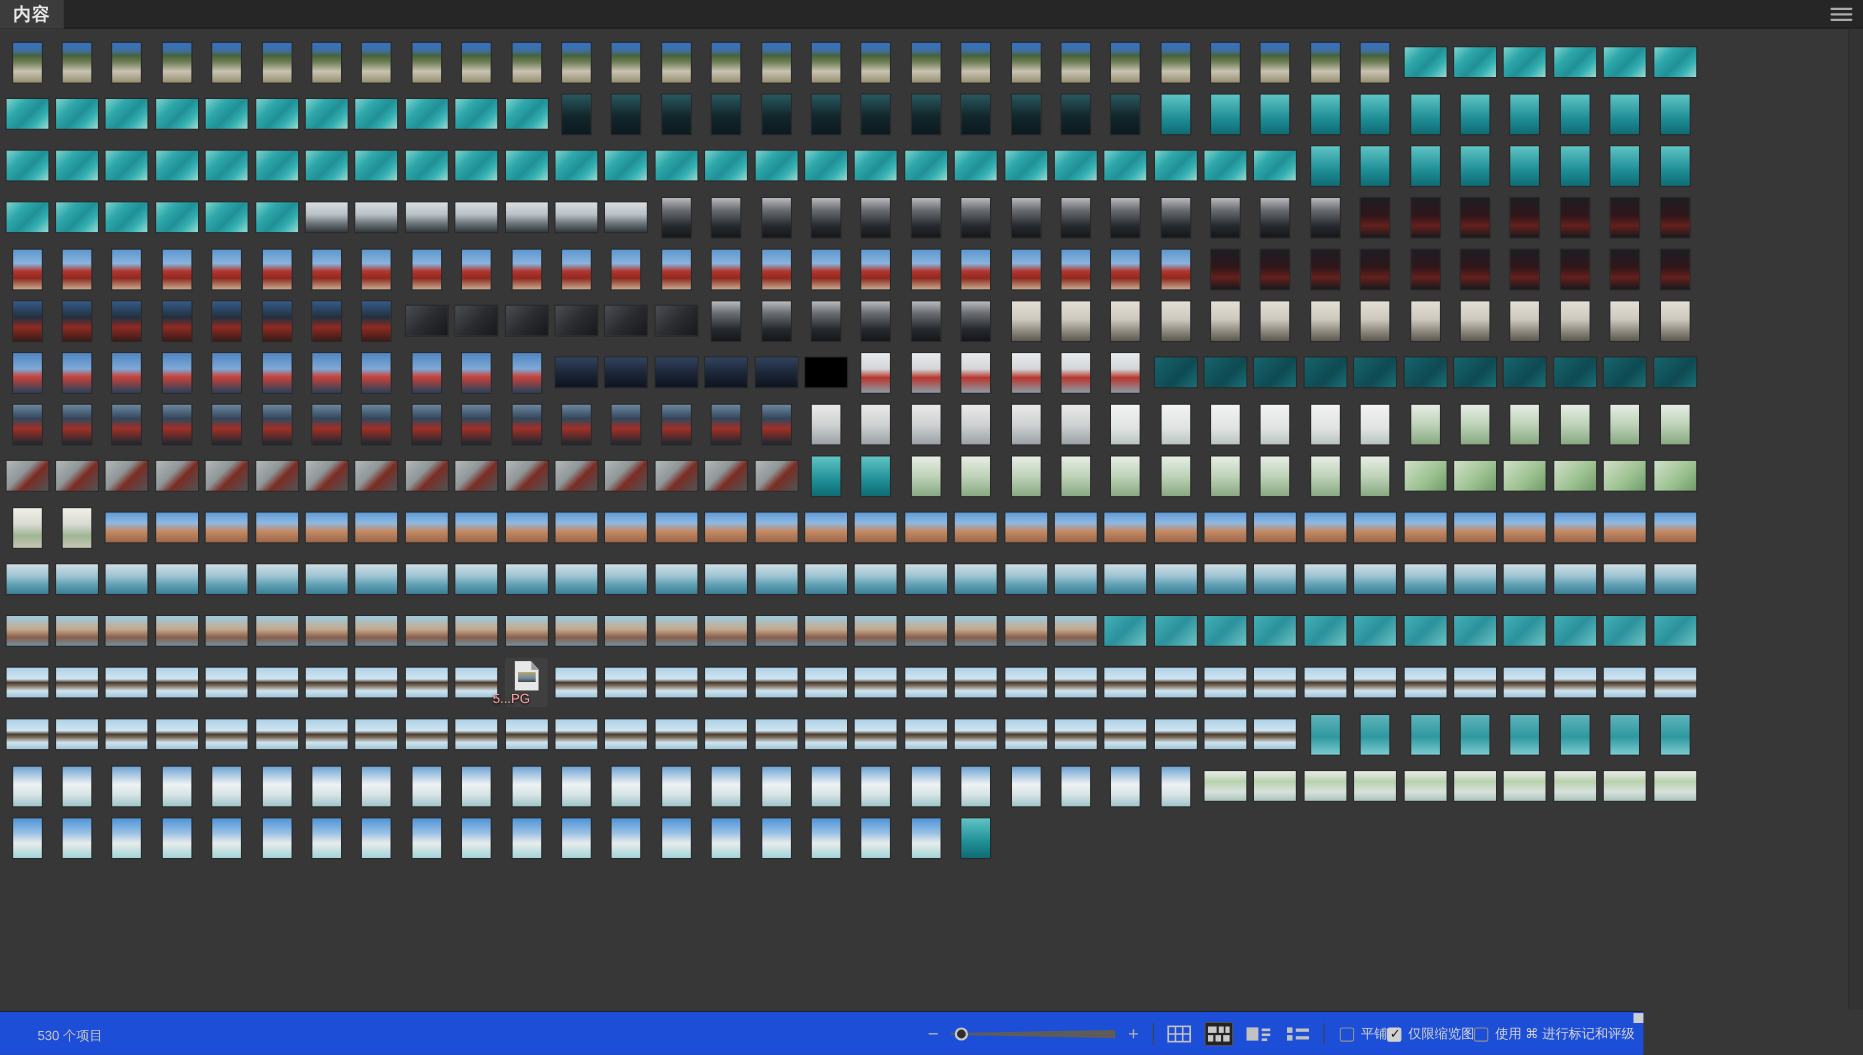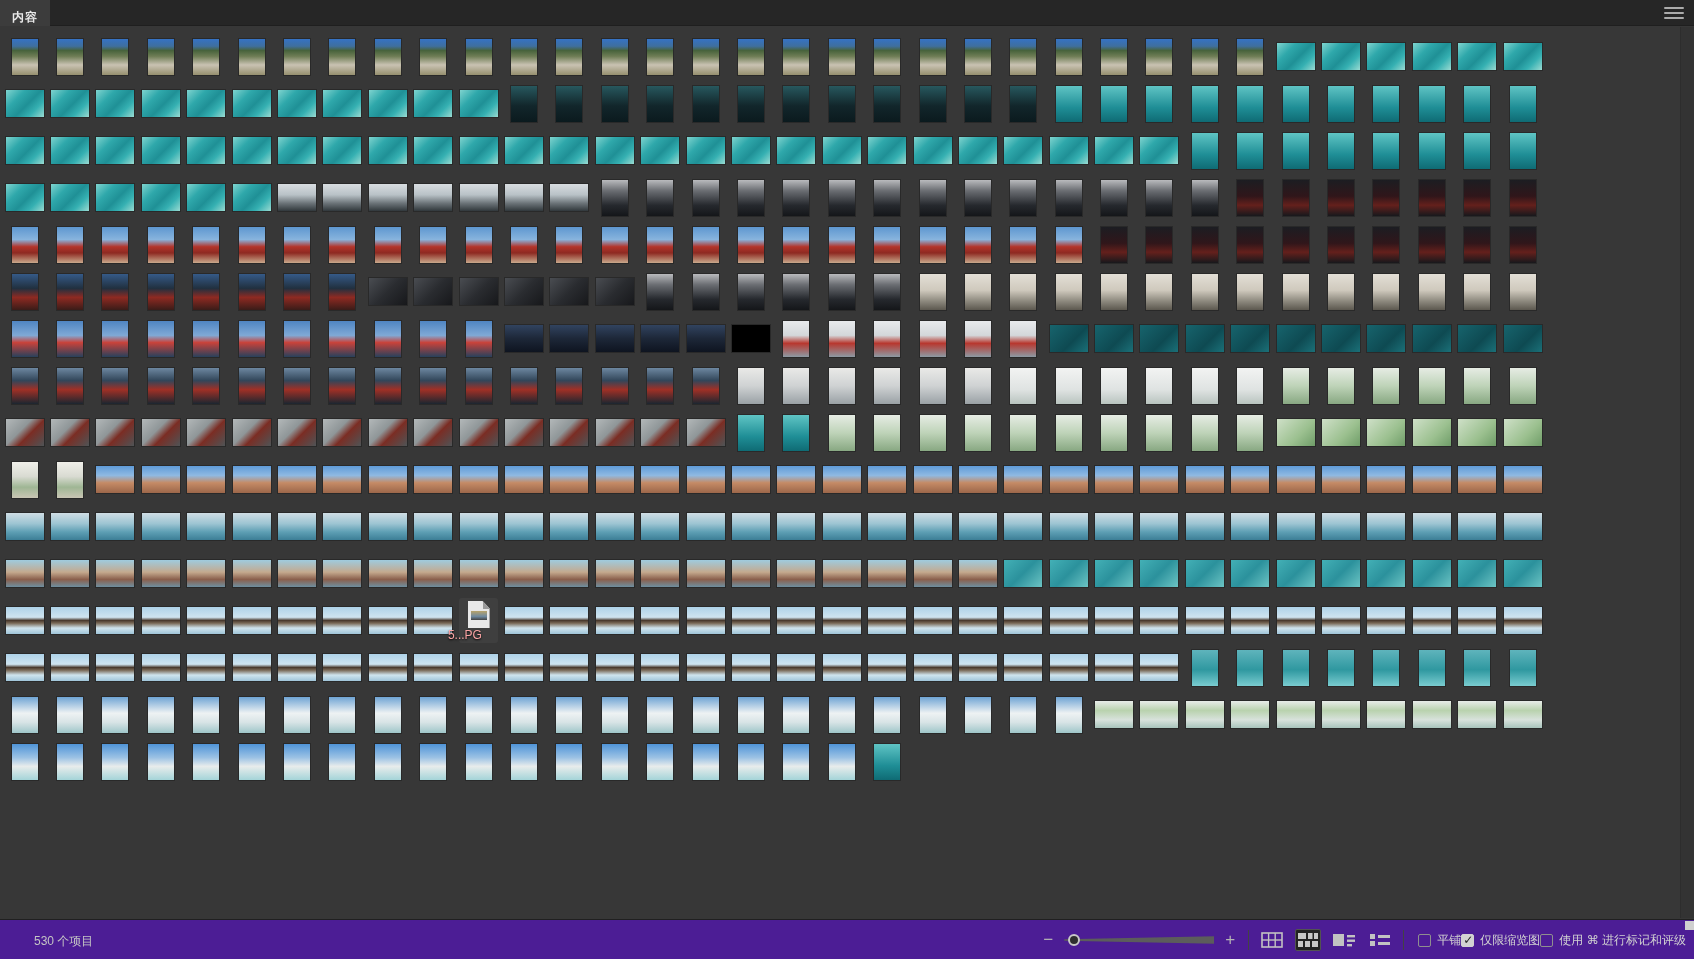--- a/index.html
+++ b/index.html
@@ -4,22 +4,22 @@
 <style>
   * { margin:0; padding:0; box-sizing:border-box; }
   html,body { width:1694px; height:959px; overflow:hidden;
     font-family:"Liberation Sans","DejaVu Sans",sans-serif;
     background:#373737; }
 
   
   .topbar { position:absolute; left:0; top:0; width:1694px; height:26px;
     background:#262626; border-bottom:1px solid #1f1f1f; }
   .tab { position:absolute; left:0; top:0; height:26px; padding:0 12px;
-    background:#3c3c3c; color:#e8e8e8; font-size:12px; font-weight:bold;
-    display:flex; align-items:flex-end; letter-spacing:1px; }
+    background:#3c3c3c; color:#e8e8e8; font-size:16px; font-weight:bold;
+    display:flex; align-items:center; letter-spacing:1px; }
   .menu-btn { position:absolute; right:10px; top:5px; width:20px; height:16px;
     display:flex; flex-direction:column; justify-content:center; gap:3px; cursor:pointer; }
   .menu-btn i { display:block; height:2px; background:#ababab; border-radius:1px; }
 
   
   .content { position:absolute; left:0; top:27px; width:1680px; height:891px;
     background:#373737; overflow:hidden; }
   .scroll-gutter { position:absolute; right:0; top:27px; width:14px; height:891px;
     background:#333333; border-left:1px solid #2d2d2d; }
 
@@ -71,22 +71,22 @@
   .doc-icon { position:relative; width:22px; height:27px; background:#e8e8e8; margin-bottom:12px;
     clip-path:polygon(0 0,68% 0,100% 28%,100% 100%,0 100%); }
   .doc-icon:before { content:""; position:absolute; right:0; top:0; width:7px; height:7.5px;
     background:#9a9a9a; }
   .doc-icon:after { content:""; position:absolute; left:3px; top:10px; right:3px; height:9px;
     background:linear-gradient(180deg,#b8a36a 0%,#6f8aa0 60%,#444 100%); }
   .file-label { position:absolute; left:-8px; right:-8px; bottom:2px; text-align:left;
     color:#fca5a5; font-size:12px; text-shadow:0 1px 2px #000; }
 
   
-  .statusbar { position:absolute; left:0; top:919px; width:1694px; height:40px;
-    background:#4c1d95; border-top:1px solid #202020; color:#c4c4c4; font-size:12px; }
+  .statusbar { position:absolute; left:0; top:919px; width:1494px; height:40px;
+    background:#1d4ed8; border-top:1px solid #202020; color:#c4c4c4; font-size:12px; }
   .grip { position:absolute; right:0; top:1px; width:9px; height:9px; background:#cfcfcf; }
   .item-count { position:absolute; left:34px; top:13px; color:#c4c4c4; }
 
   .sb-right { position:absolute; right:8px; top:0; height:40px; display:flex;
     align-items:center; gap:10px; }
   .zoom-ctrl { display:flex; align-items:center; gap:8px; }
   .zbtn { color:#b4b4b4; font-size:17px; width:16px; text-align:center; cursor:pointer;
     line-height:16px; }
   .slider { position:relative; width:150px; height:16px; cursor:pointer; }
   .slider .track { position:absolute; left:0; top:0; width:100%; height:100%;

